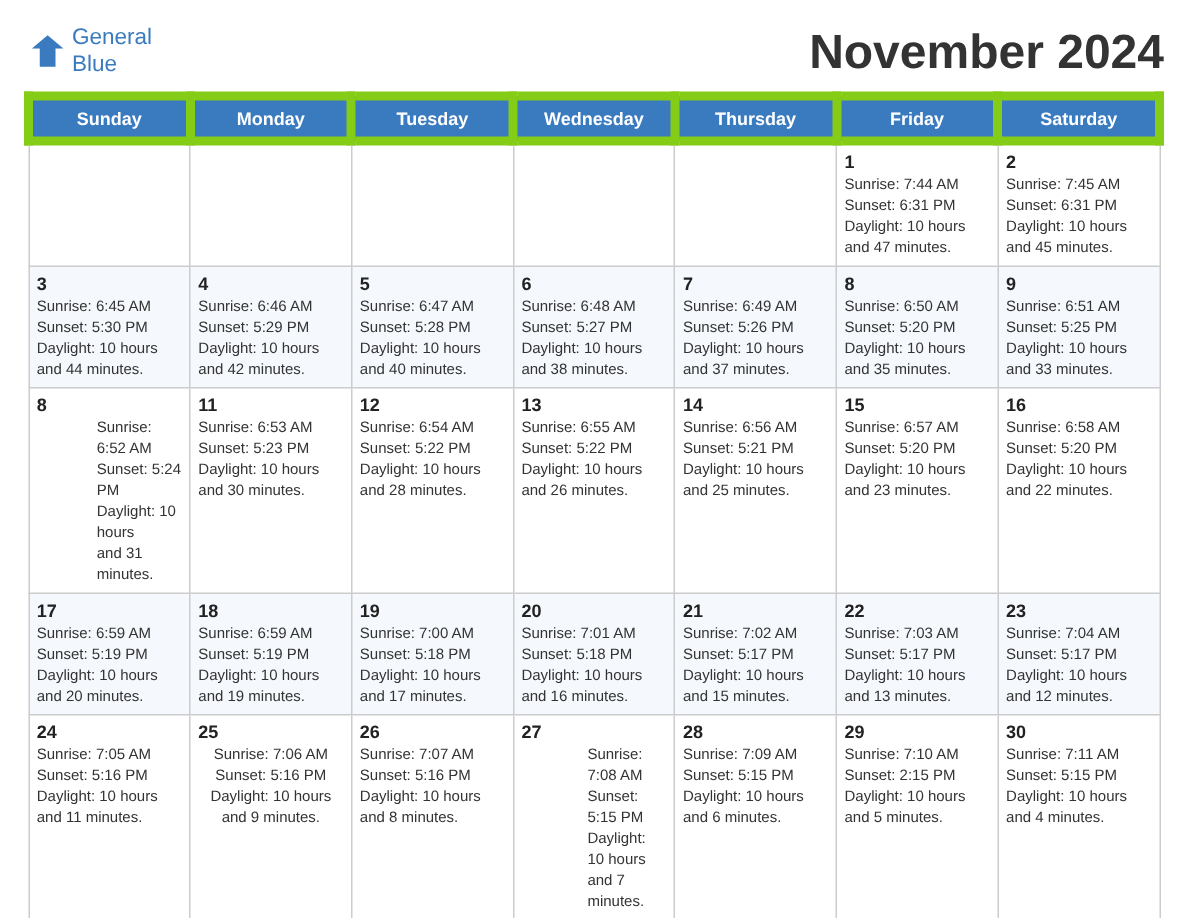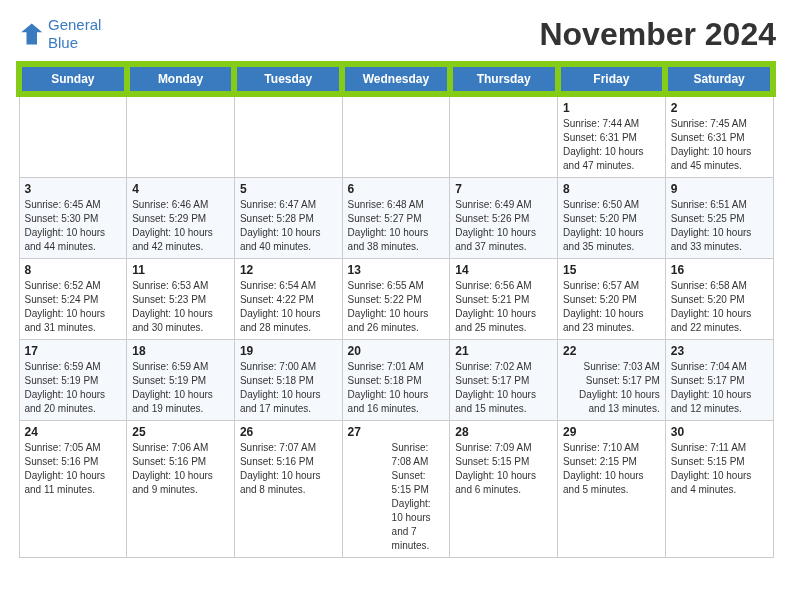--- a/index.html
+++ b/index.html
@@ -186,36 +186,36 @@
           <div class="day-number">9</div>
           <div class="day-info" style="white-space: pre-line;">Sunrise: 6:51 AM
 Sunset: 5:25 PM
 Daylight: 10 hours
 and 33 minutes.</div>
         </td>
       </tr>
       <tr>
         <td>
           <div class="day-number">8</div>
-          <div class="day-info" style="white-space: pre-line;">Sunrise: 6:52 AM
+          <div class="day-info" style="white-space: pre-line; margin-left: 40px;">Sunrise: 6:52 AM
 Sunset: 5:24 PM
 Daylight: 10 hours
 and 31 minutes.</div>
         </td>
         <td>
           <div class="day-number">11</div>
           <div class="day-info" style="white-space: pre-line;">Sunrise: 6:53 AM
 Sunset: 5:23 PM
 Daylight: 10 hours
 and 30 minutes.</div>
         </td>
         <td>
           <div class="day-number">12</div>
           <div class="day-info" style="white-space: pre-line;">Sunrise: 6:54 AM
-Sunset: 4:22 PM
+Sunset: 5:22 PM
 Daylight: 10 hours
 and 28 minutes.</div>
         </td>
         <td>
           <div class="day-number">13</div>
           <div class="day-info" style="white-space: pre-line;">Sunrise: 6:55 AM
 Sunset: 5:22 PM
 Daylight: 10 hours
 and 26 minutes.</div>
         </td>
@@ -272,21 +272,21 @@
         </td>
         <td>
           <div class="day-number">21</div>
           <div class="day-info" style="white-space: pre-line;">Sunrise: 7:02 AM
 Sunset: 5:17 PM
 Daylight: 10 hours
 and 15 minutes.</div>
         </td>
         <td>
           <div class="day-number">22</div>
-          <div class="day-info" style="white-space: pre-line; text-align: right;">Sunrise: 7:03 AM
+          <div class="day-info" style="white-space: pre-line;">Sunrise: 7:03 AM
 Sunset: 5:17 PM
 Daylight: 10 hours
 and 13 minutes.</div>
         </td>
         <td>
           <div class="day-number">23</div>
           <div class="day-info" style="white-space: pre-line;">Sunrise: 7:04 AM
 Sunset: 5:17 PM
 Daylight: 10 hours
 and 12 minutes.</div>
@@ -295,21 +295,21 @@
       <tr>
         <td>
           <div class="day-number">24</div>
           <div class="day-info" style="white-space: pre-line;">Sunrise: 7:05 AM
 Sunset: 5:16 PM
 Daylight: 10 hours
 and 11 minutes.</div>
         </td>
         <td>
           <div class="day-number">25</div>
-          <div class="day-info" style="white-space: pre-line;">Sunrise: 7:06 AM
+          <div class="day-info" style="white-space: pre-line; text-align: center;">Sunrise: 7:06 AM
 Sunset: 5:16 PM
 Daylight: 10 hours
 and 9 minutes.</div>
         </td>
         <td>
           <div class="day-number">26</div>
           <div class="day-info" style="white-space: pre-line;">Sunrise: 7:07 AM
 Sunset: 5:16 PM
 Daylight: 10 hours
 and 8 minutes.</div>

